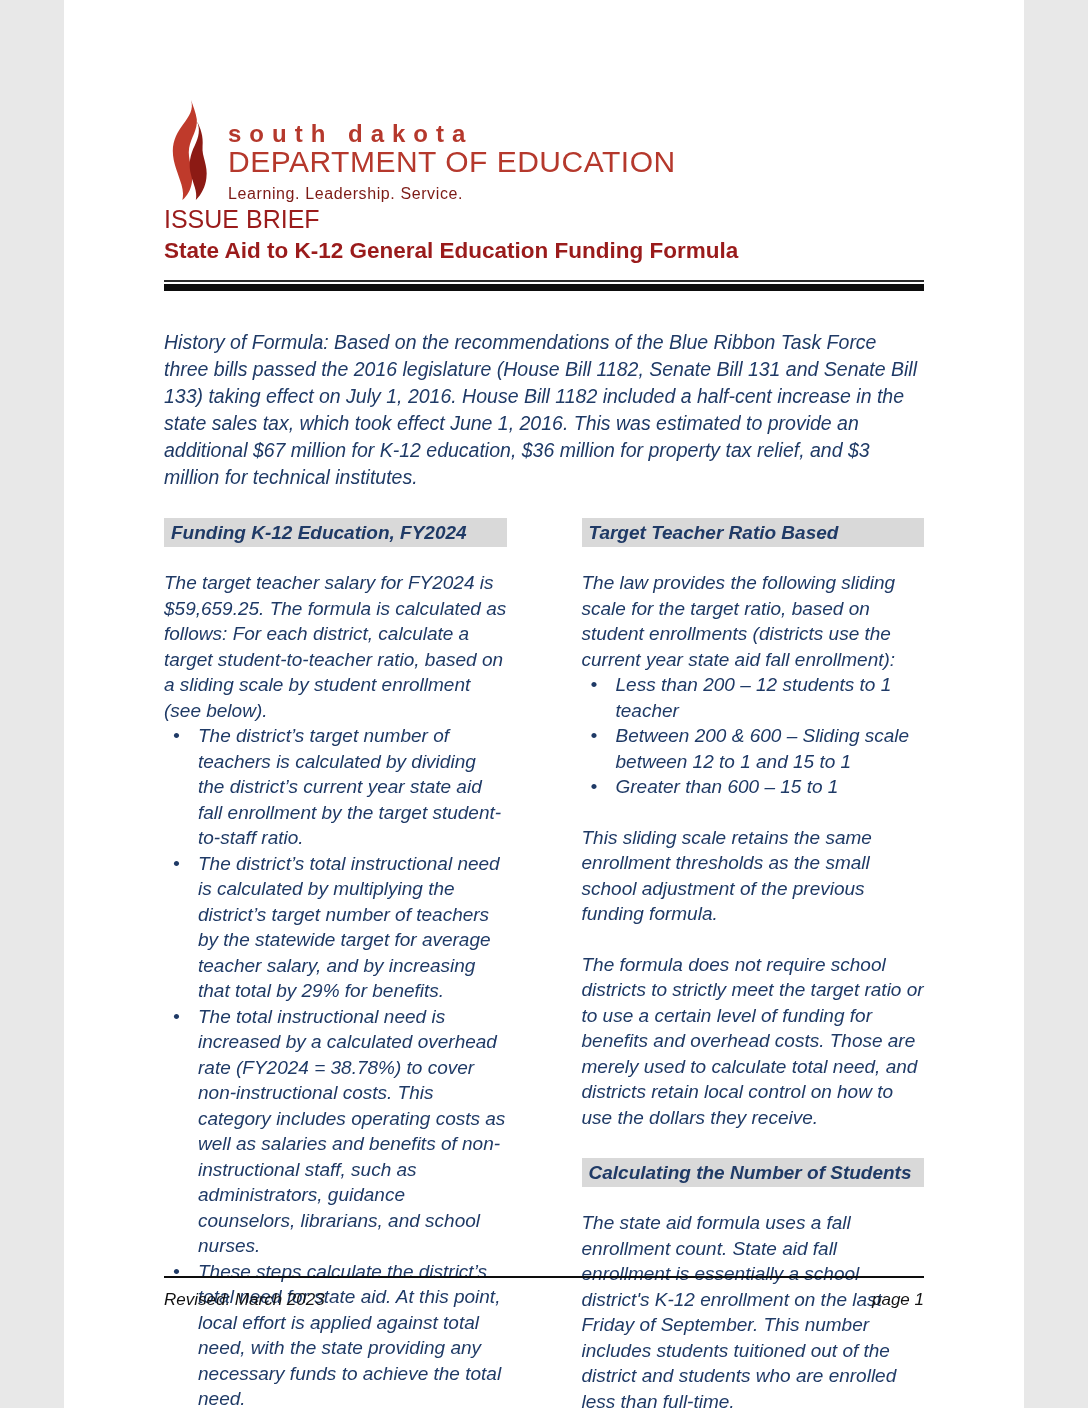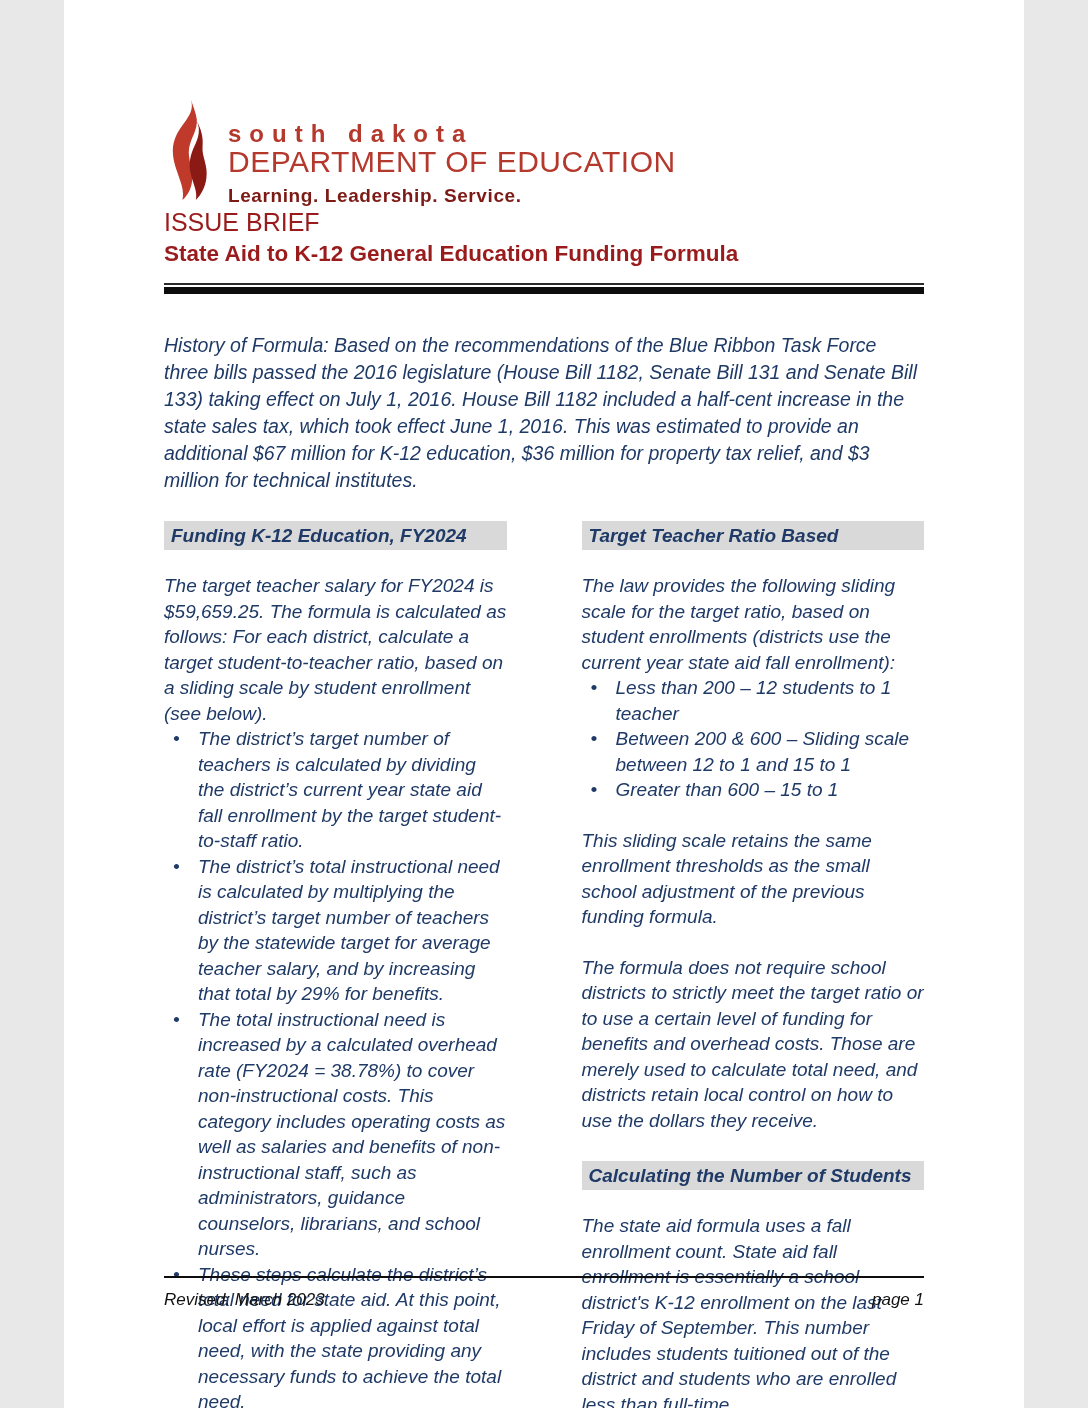--- a/index.html
+++ b/index.html
@@ -21,21 +21,21 @@
   .logo-text { margin-left:12px; margin-top:24px; }
   .logo-line1 {
     color:#b5382c; font-weight:bold; font-size:24px;
     letter-spacing:8px; line-height:24px;
   }
   .logo-line2 {
     color:#b5382c; font-size:30px; font-weight:400;
     letter-spacing:0.5px; line-height:32px;
   }
   .logo-tagline {
-    color:#7c1a15; font-weight:bold; font-size:19px;
+    color:#7c1a15; font-weight:normal; font-size:16px;
     letter-spacing:0.6px; margin-top:7px;
   }
 
   
   .title-block { margin-top:0; }
   .kicker { color:#9a1b1b; font-size:25px; line-height:30px; font-weight:400; }
   .doc-title { color:#9a1b1b; font-size:22.5px; line-height:28px; font-weight:bold; margin-top:3px; }
 
   .title-rule-thin { border-top:2px solid #2b2b2b; margin-top:15px; }
   .title-rule-thick { height:7px; background:#0d0d0d; margin-top:2px; }

